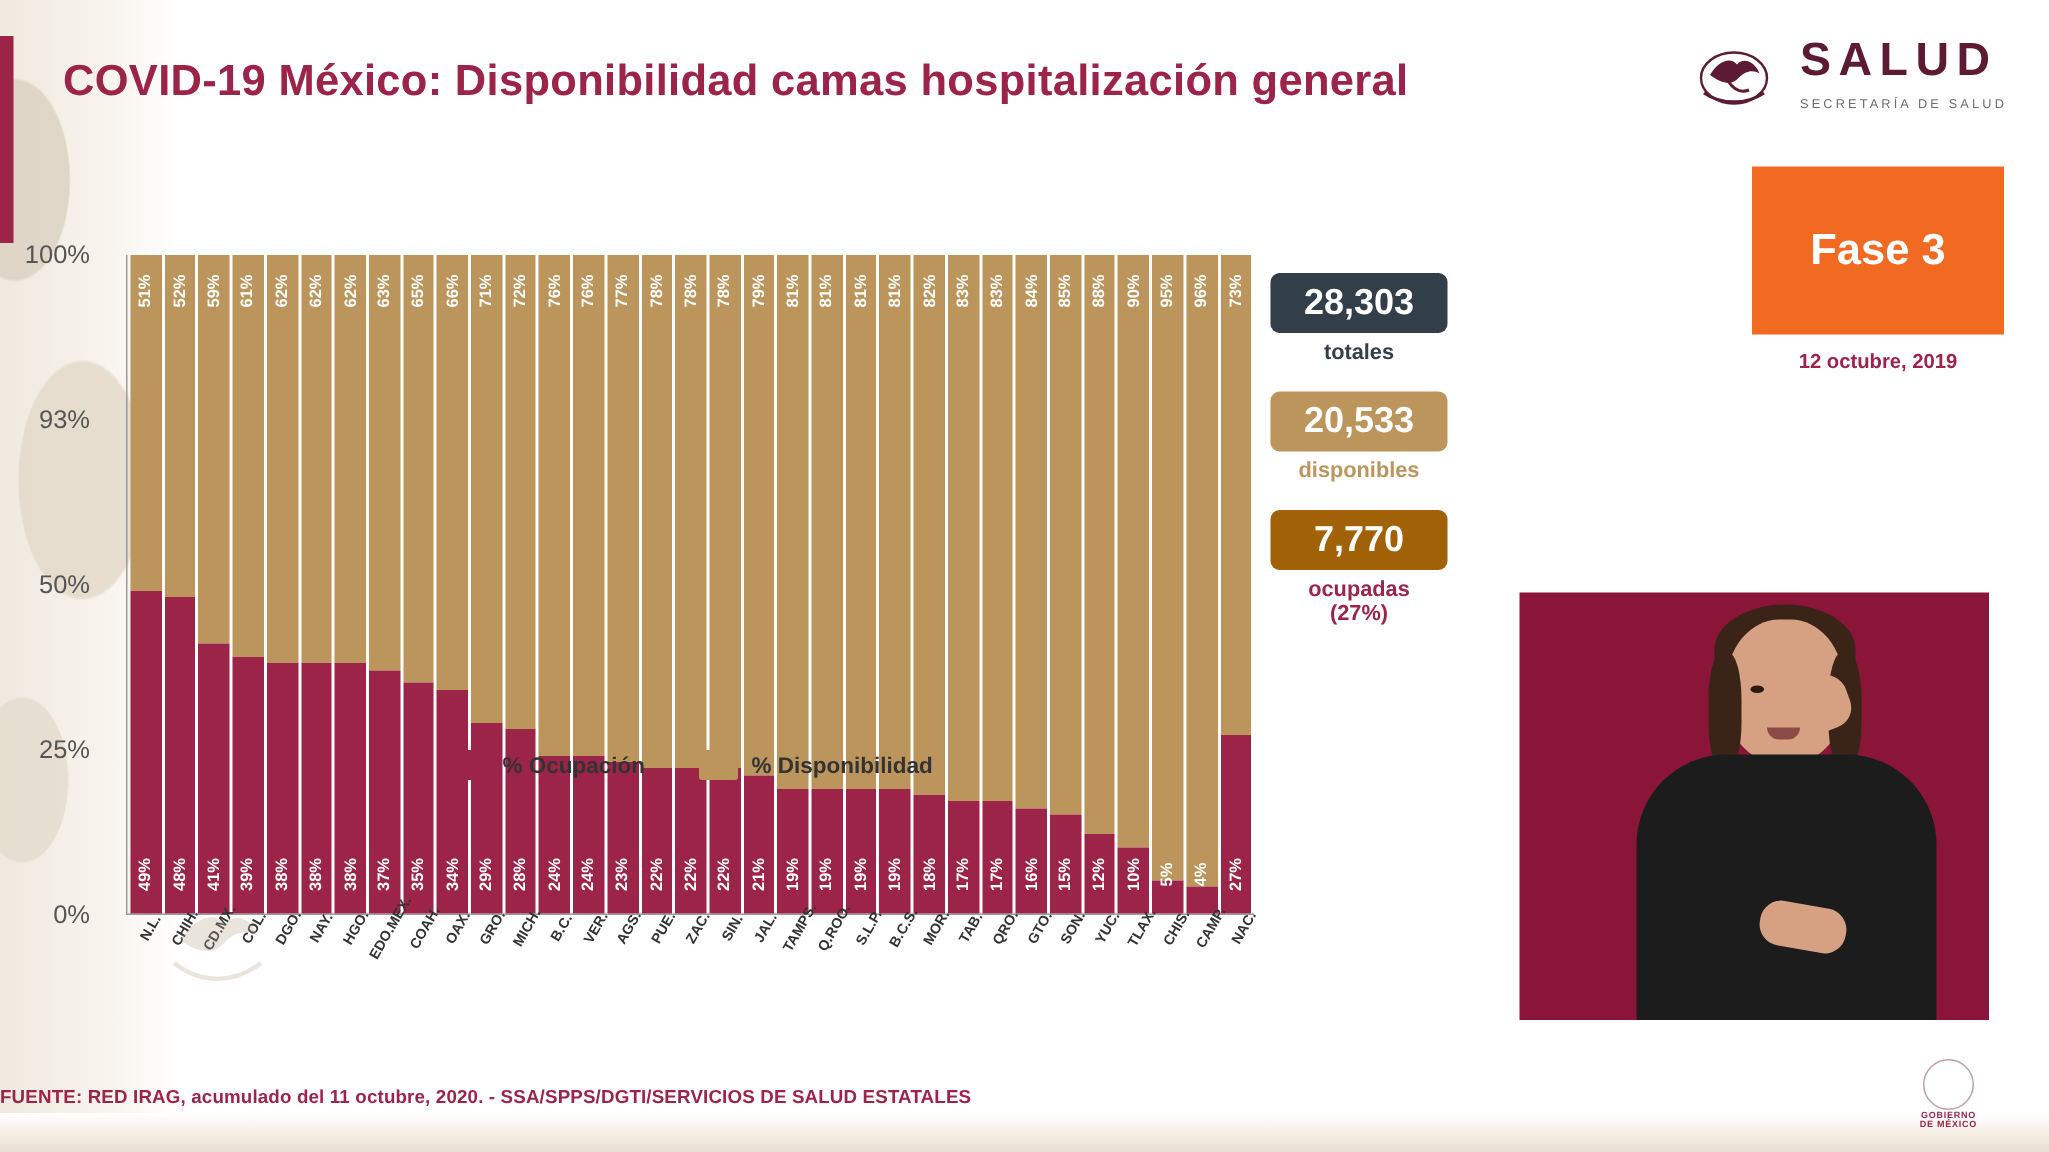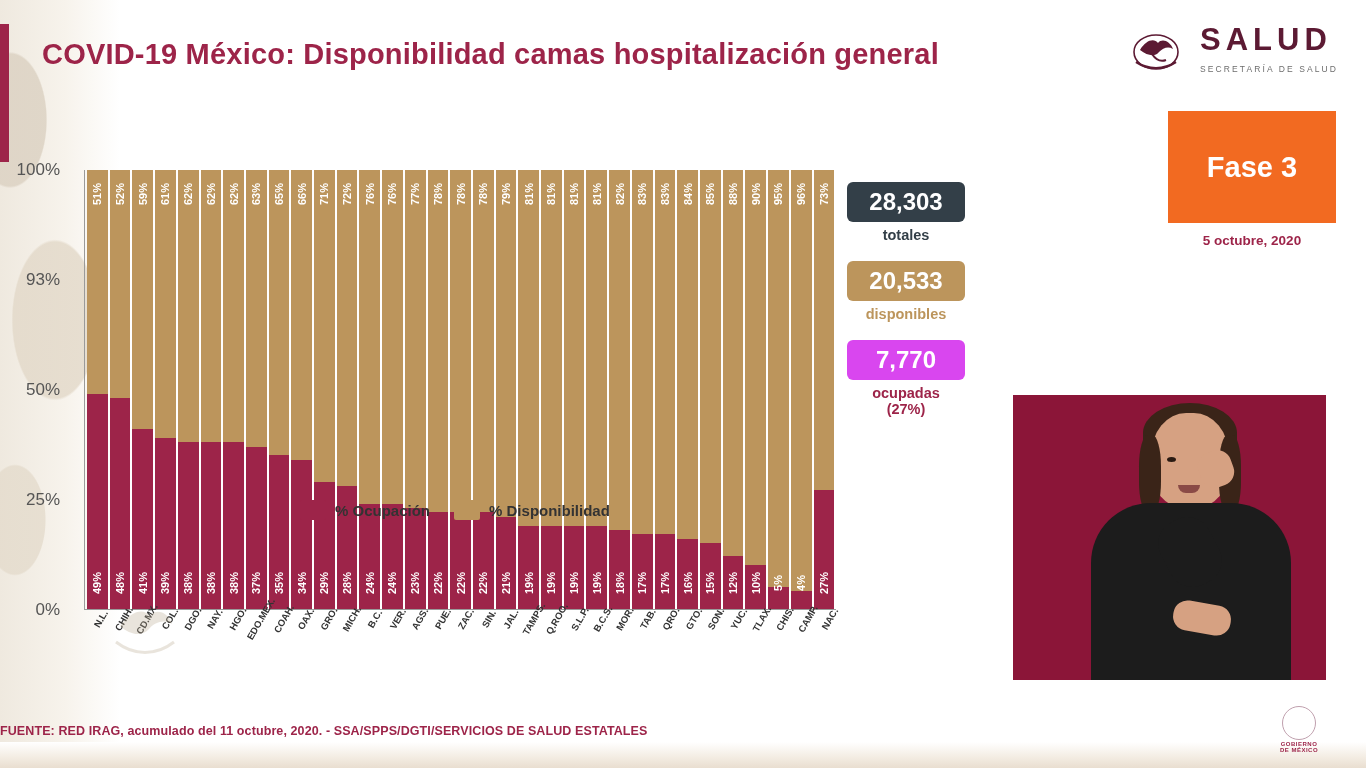--- a/index.html
+++ b/index.html
@@ -100,35 +100,35 @@
   .x-axis-labels div {
     flex: 1 1 0; position: relative;
   }
   .x-axis-labels span {
     position: absolute; top: 4px; left: 50%;
     transform: translateX(-50%) rotate(-60deg); transform-origin: top center;
     font-size: 9.5px; font-weight: bold; color: #333; white-space: nowrap;
   }
   .legend {
     position: absolute; left: 300px; top: 500px;
-    display: flex; gap: 24px; align-items: center;
+    display: flex; gap: 36px; align-items: center;
   }
   .legend .item { display: flex; align-items: center; gap: 9px; }
   .legend .swatch { width: 26px; height: 20px; border-radius: 2px; }
   .legend .txt { font-size: 15px; font-weight: bold; color: #333; }
   
   .stats { position: absolute; left: 846px; top: 182px; width: 120px; text-align: center; }
   .stat-pill {
     display: block; margin: 0 auto; border-radius: 6px; padding: 6px 10px;
     font-size: 24px; font-weight: bold; color: #ffffff; width: 118px;
   }
   .stat-caption { font-size: 14.5px; font-weight: bold; margin: 5px 0 18px; }
   .pill-total { background: #333f48; }
   .pill-disp { background: #bc955c; }
-  .pill-ocup { background: #d946ef; }
+  .pill-ocup { background: #a16207; }
   .cap-total { color: #333f48; }
   .cap-disp { color: #bc955c; }
   .cap-ocup { color: #9d2449; }
   
   .interpreter {
     position: absolute; left: 1013px; top: 395px; width: 313px; height: 285px;
     background: #8b1538; overflow: hidden;
   }
   .fig-head {
     position: absolute; left: 138px; top: 18px; width: 78px; height: 95px;
@@ -214,21 +214,21 @@
     </div>
     <div class="salud-text">
       <div class="s1">SALUD</div>
       <div class="s2">SECRETARÍA DE SALUD</div>
     </div>
   </div>
 
   <div class="fase-box">
     <span>Fase 3</span>
   </div>
-  <div class="fecha">5 octubre, 2020</div>
+  <div class="fecha">12 octubre, 2019</div>
 
   <div id="chart">
     <div class="y-axis-labels">
         <div style="top: 440px;">0%</div>
         <div style="top: 330px;">25%</div>
         <div style="top: 220px;">50%</div>
         <div style="top: 110px;">93%</div>
         <div style="top: 0px;">100%</div>
       </div>
     <div class="plot">

